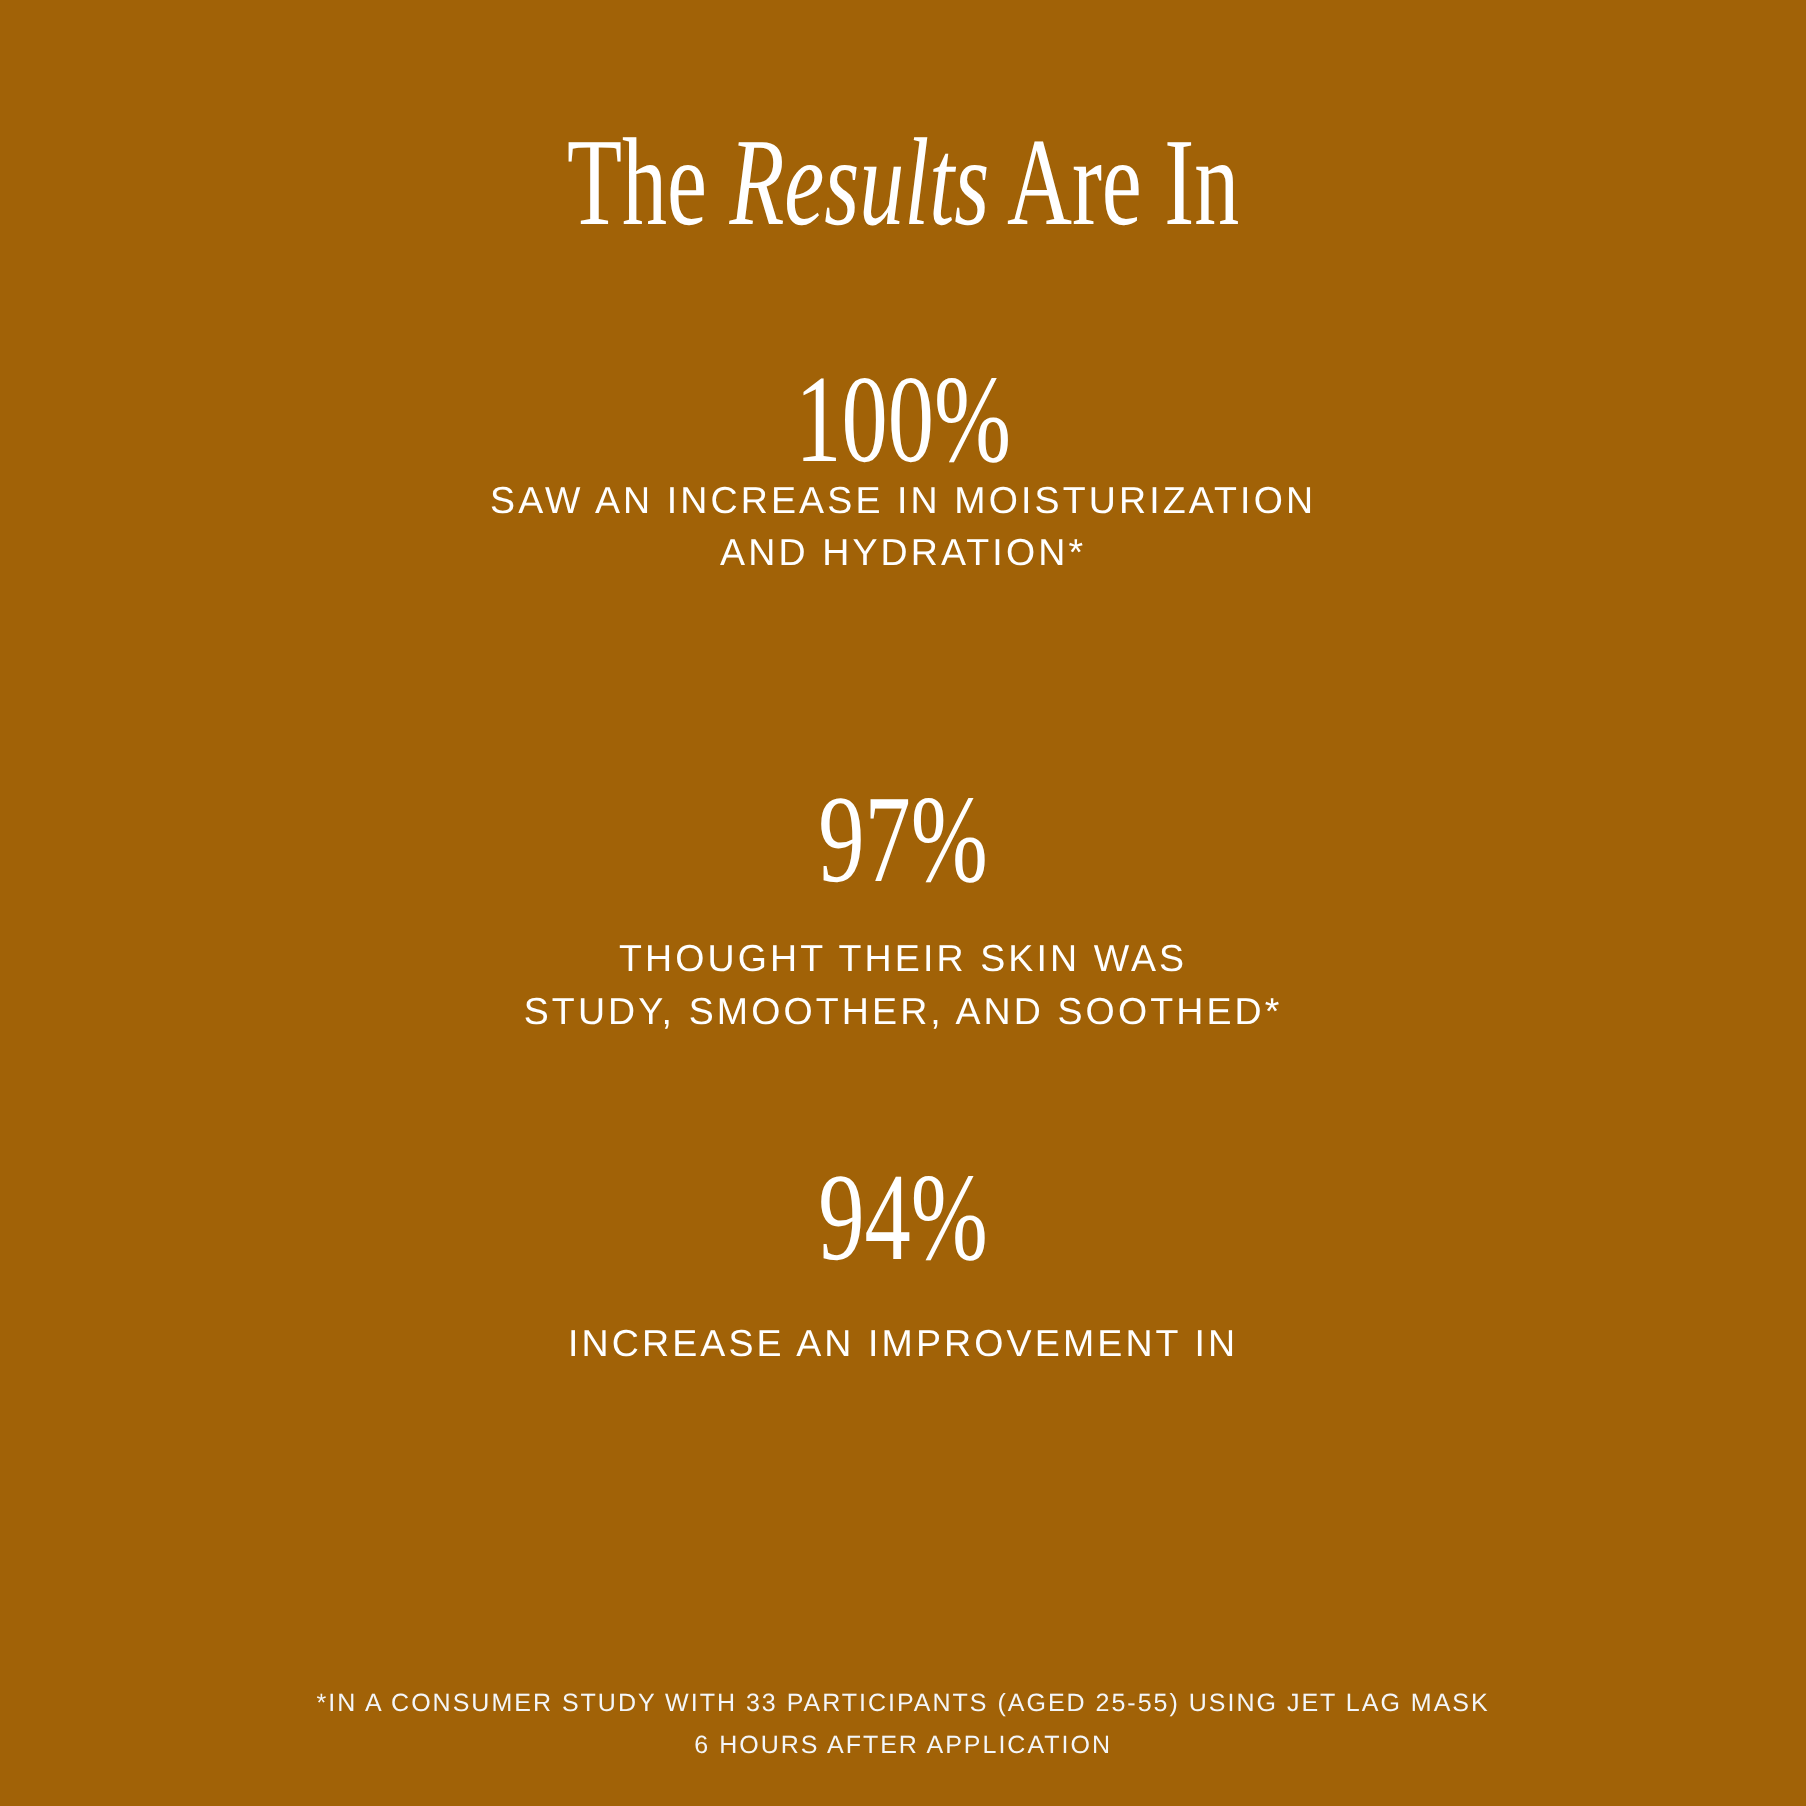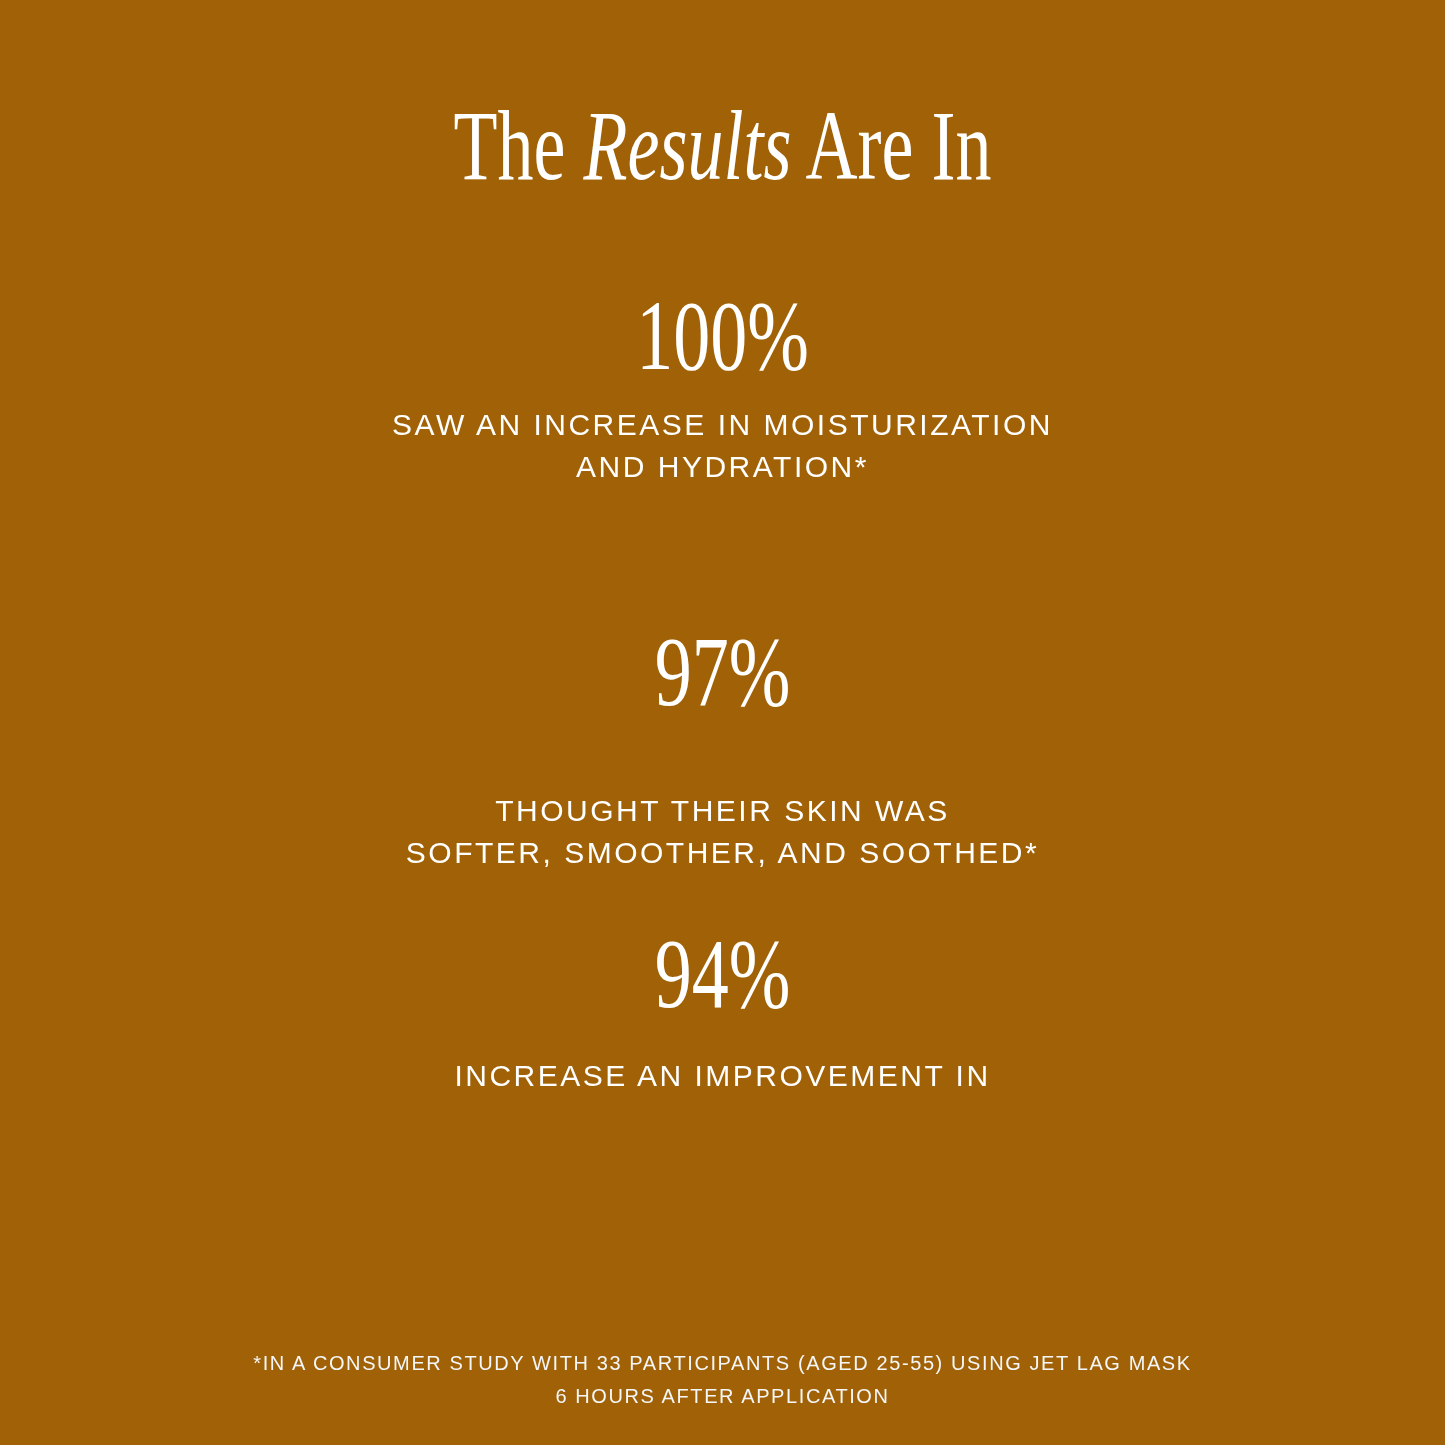--- a/index.html
+++ b/index.html
@@ -49,23 +49,23 @@
     left: 0;
     width: 100%;
     text-align: center;
     font-size: 30px;
     line-height: 42px;
     letter-spacing: 2.5px;
     font-weight: 400;
   }
 
   .v1 { top: 286px; }
-  .d1 { top: 404px; }
+  .d1 { top: 380px; }
   .v2 { top: 622px; }
-  .d2 { top: 747px; margin-top: 43px; }
+  .d2 { top: 747px; }
   .v3 { top: 924px; }
   .d3 { top: 1055px; }
 
   .footnote {
     position: absolute;
     left: 0; top: 1303px;
     width: 100%;
     text-align: center;
     font-size: 20px;
     line-height: 33px;
@@ -78,20 +78,20 @@
 <body>
 
 <div class="canvas" style="background: #a16207; color: rgb(255, 255, 255);">
 
   <h1 class="title"><span>The </span><em>Results</em><span> Are In</span></h1>
 
   <div class="stat-value v1">100%</div>
   <p class="stat-desc d1"><span>SAW AN INCREASE IN MOISTURIZATION</span><br><span>AND HYDRATION*</span></p>
 
   <div class="stat-value v2">97%</div>
-  <p class="stat-desc d2"><span>THOUGHT THEIR SKIN WAS</span><br><span>SOFTER, SMOOTHER, AND SOOTHED*</span></p>
+  <p class="stat-desc d2"><span>THOUGHT THEIR SKIN WAS</span><br><span>STUDY, SMOOTHER, AND SOOTHED*</span></p>
 
   <div class="stat-value v3">94%</div>
   <p class="stat-desc d3"><span>INCREASE AN IMPROVEMENT IN</span><br></p>
 
   <footer class="footnote"><span>*IN A CONSUMER STUDY WITH 33 PARTICIPANTS (AGED 25-55) USING JET LAG MASK</span><br><span>6 HOURS AFTER APPLICATION</span></footer>
 
 </div>
 
 </body></html>

